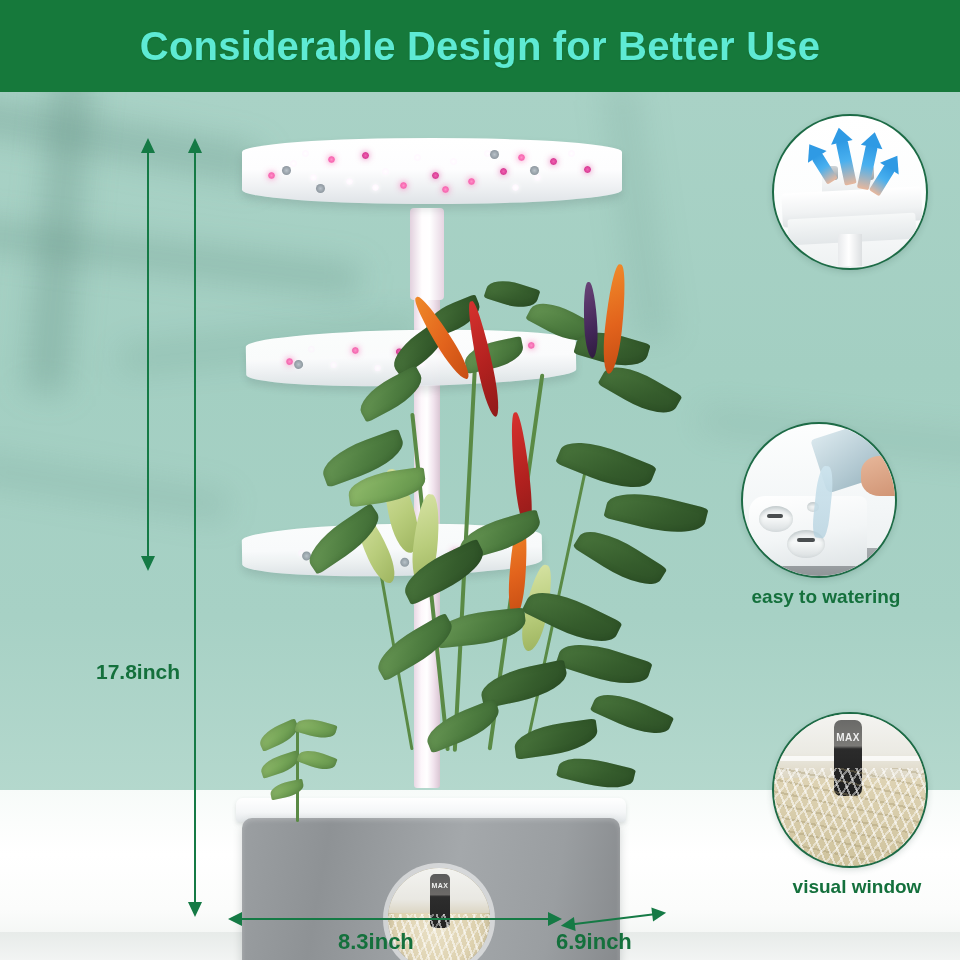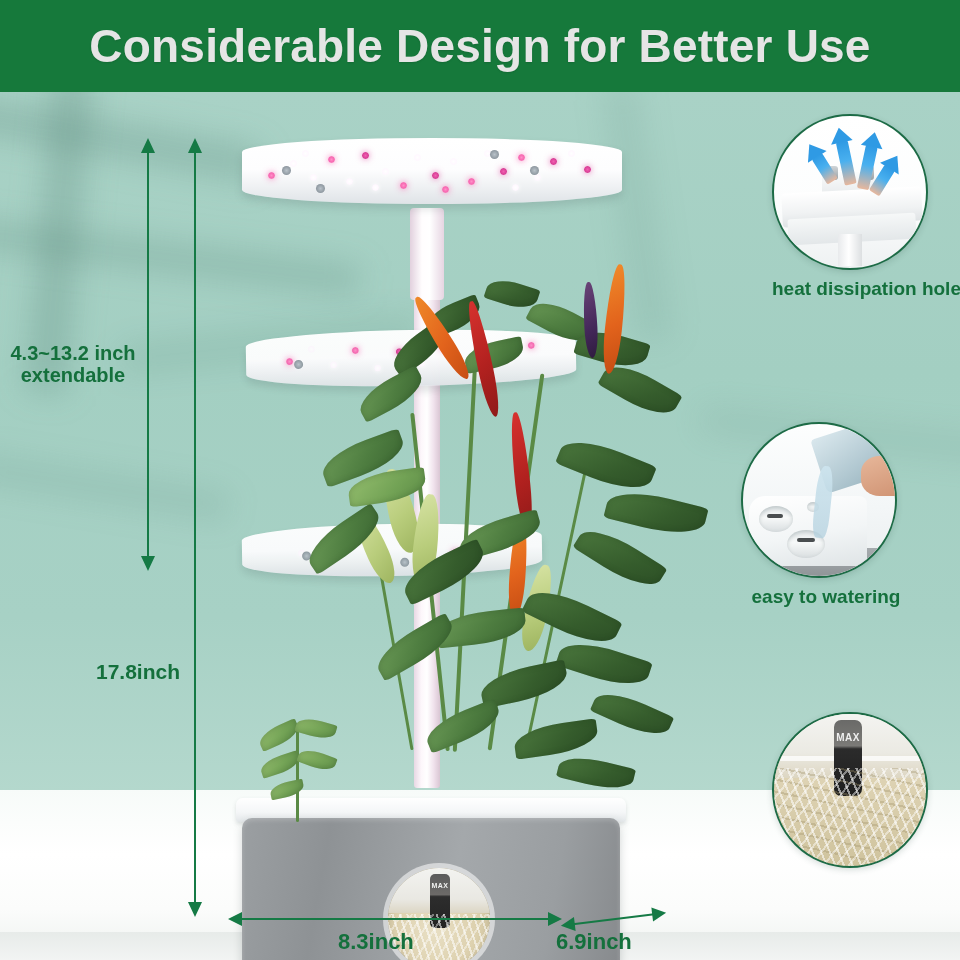--- a/index.html
+++ b/index.html
@@ -10,21 +10,21 @@
   }
   #stage{position:relative;width:960px;height:960px;overflow:hidden;}
 
   
   .banner{
     position:absolute;left:0;top:0;width:960px;height:92px;
     background:#16793B;
     display:flex;align-items:center;justify-content:center;
   }
   .banner-title{
-    color:#e5e5e5;font-size:46px;font-weight:bold;letter-spacing:.2px;
+    color:#5eead4;font-size:40px;font-weight:bold;letter-spacing:.2px;
     text-shadow:0 1px 2px rgba(0,0,0,.12);
     white-space:nowrap;
     text-align:right;
   }
 
   
   .scene{position:absolute;left:0;top:92px;width:960px;height:868px;overflow:hidden;}
   .wall{
     position:absolute;left:0;top:0;width:960px;height:700px;
     background:
@@ -358,24 +358,20 @@
         <div class="leaf lite" style="left:54px;top:40px;width:38px;height:16px;transform:rotate(20deg)"></div>
         <div class="leaf lite" style="left:26px;top:70px;width:34px;height:15px;transform:rotate(-12deg)"></div>
       </div>
     </div>
 
     <div>
       <div class="arrow-head up-head" style="left:141px;top:46px"></div>
       <div class="dim-line" style="left:147px;top:58px;width:2px;height:410px"></div>
       <div class="arrow-head down-head" style="left:141px;top:464px"></div>
     </div>
-    <div class="dim-label" style="left:6px;top:250px;width:134px;text-align:center;font-size:20px;">
-      <div>4.3~13.2 inch</div>
-      <div>extendable</div>
-    </div>
 
     <div>
       <div class="arrow-head up-head" style="left:188px;top:46px"></div>
       <div class="dim-line" style="left:194px;top:58px;width:2px;height:757px"></div>
       <div class="arrow-head down-head" style="left:188px;top:810px"></div>
     </div>
     <div class="dim-label" style="left:96px;top:568px;font-size:21px;">17.8inch</div>
 
     <div>
       <div class="arrow-head left-head" style="left:228px;top:820px"></div>
@@ -410,21 +406,20 @@
         </div>
         <div style="position:absolute;left:90px;top:14px;transform:rotate(12deg);">
           <div class="ha-tip" style="left:0;top:0"></div>
           <div class="ha-stem" style="left:5px;top:14px;height:44px"></div>
         </div>
         <div style="position:absolute;left:114px;top:34px;transform:rotate(32deg);">
           <div class="ha-tip" style="left:0;top:0"></div>
           <div class="ha-stem" style="left:5px;top:14px;height:30px"></div>
         </div>
       </div>
-      <div class="fcaption">heat dissipation hole</div>
     </div>
 
     <div class="feature f2" style="left:741px;top:330px;">
       <div class="fcircle">
         <div class="w-base"></div>
         <div class="w-tank">
           <div class="w-hole" style="left:10px;top:10px;width:34px;height:26px"></div>
           <div class="w-slot" style="left:18px;top:18px;width:16px"></div>
           <div class="w-hole" style="left:38px;top:34px;width:38px;height:28px"></div>
           <div class="w-slot" style="left:48px;top:42px;width:18px"></div>
@@ -438,16 +433,17 @@
     </div>
 
     <div class="feature f3" style="left:772px;top:620px;">
       <div class="fcircle">
         <div class="v-top"></div>
         <div class="v-shelf"></div>
         <div class="v-tube"></div>
         <div class="v-max">MAX</div>
         <div class="v-roots"></div>
       </div>
+      <div class="fcaption">visual window</div>
     </div>
 
   </div>
 </div>
 
 </body></html>

